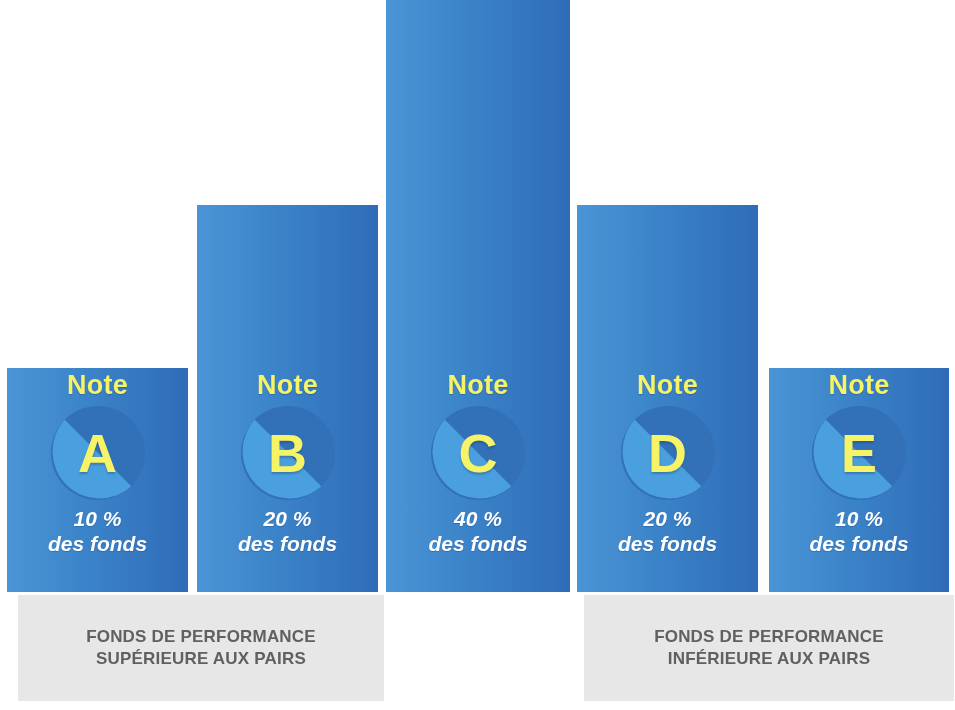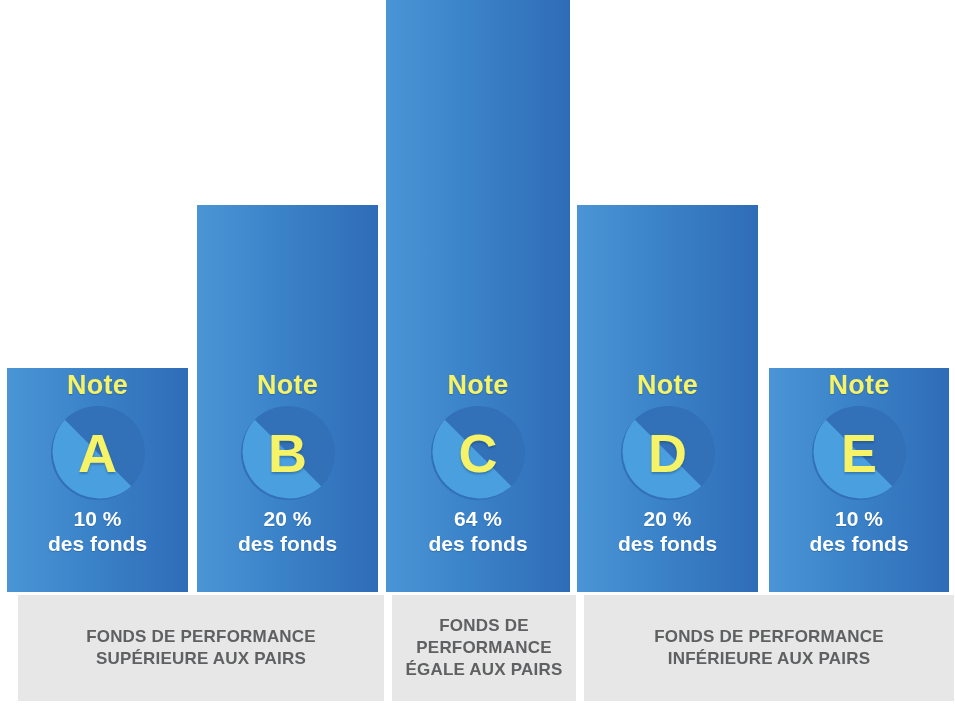--- a/index.html
+++ b/index.html
@@ -87,20 +87,21 @@
   }
 
   .pct-block {
     margin-top: 6px;
     text-align: center;
     color: #ffffff;
     font-weight: bold;
     font-size: 21px;
     line-height: 1.18;
     text-shadow: 0 1px 1px rgba(20,60,110,0.30);
+    font-style: italic;
   }
   .pct-line { display: block; }
 
   
   .footer-layer {
     position: absolute;
     left: 6px;
     top: 595px;
     width: 955px;
     height: 106px;
@@ -171,21 +172,21 @@
       <div class="bar-inner">
         <div class="note-label">Note</div>
         <div class="pie-wrap">
           <svg class="pie-svg" viewBox="0 0 96 96">
             <circle cx="48" cy="48" r="47" fill="#3270b8"></circle>
             <path d="M48 48 L14.8 14.8 A47 47 0 0 0 81.2 81.2 Z" fill="#4a9fde"></path>
           </svg>
           <div class="grade-letter">C</div>
         </div>
         <div class="pct-block">
-          <span class="pct-line">64 %</span>
+          <span class="pct-line">40 %</span>
           <span class="pct-line">des fonds</span>
         </div>
       </div>
     </div>
 
     <div class="bar" style="left:577px; width:181px; height:387px;">
       <div class="bar-inner">
         <div class="note-label">Note</div>
         <div class="pie-wrap">
           <svg class="pie-svg" viewBox="0 0 96 96">
@@ -218,24 +219,19 @@
       </div>
     </div>
 
   </div>
 
   <div class="footer-layer">
     <div class="cat-panel" style="left:12px; width:366px;">
       <span class="cat-text">FONDS DE PERFORMANCE
 SUPÉRIEURE AUX PAIRS</span>
     </div>
-    <div class="cat-panel" style="left:386px; width:184px;">
-      <span class="cat-text">FONDS DE
-PERFORMANCE
-ÉGALE AUX PAIRS</span>
-    </div>
     <div class="cat-panel" style="left:578px; width:370px;">
       <span class="cat-text">FONDS DE PERFORMANCE
 INFÉRIEURE AUX PAIRS</span>
     </div>
   </div>
 
 </div>
 
 </body></html>

